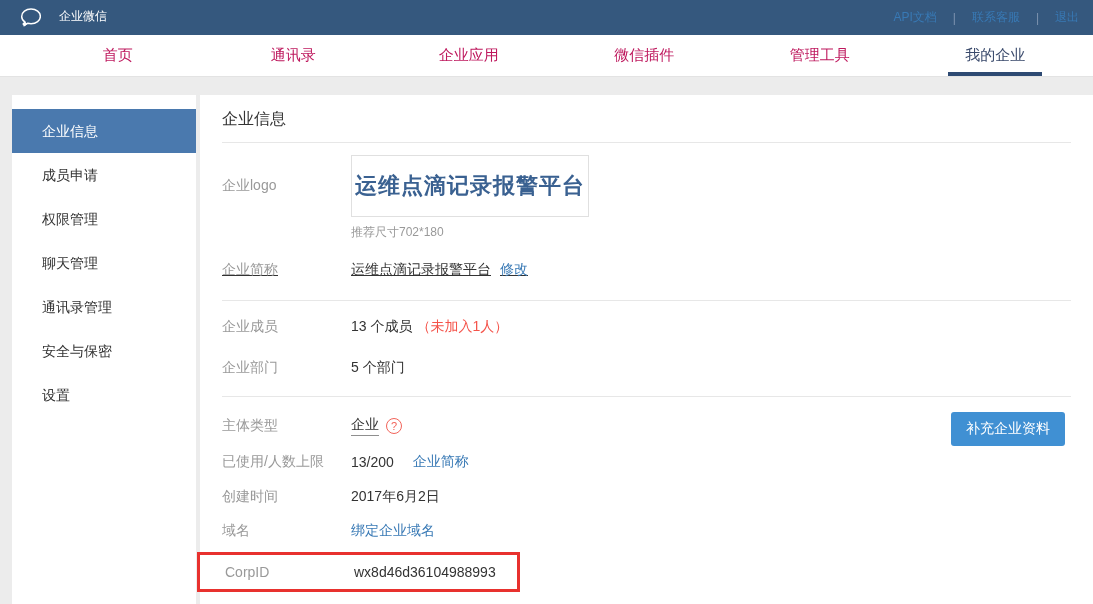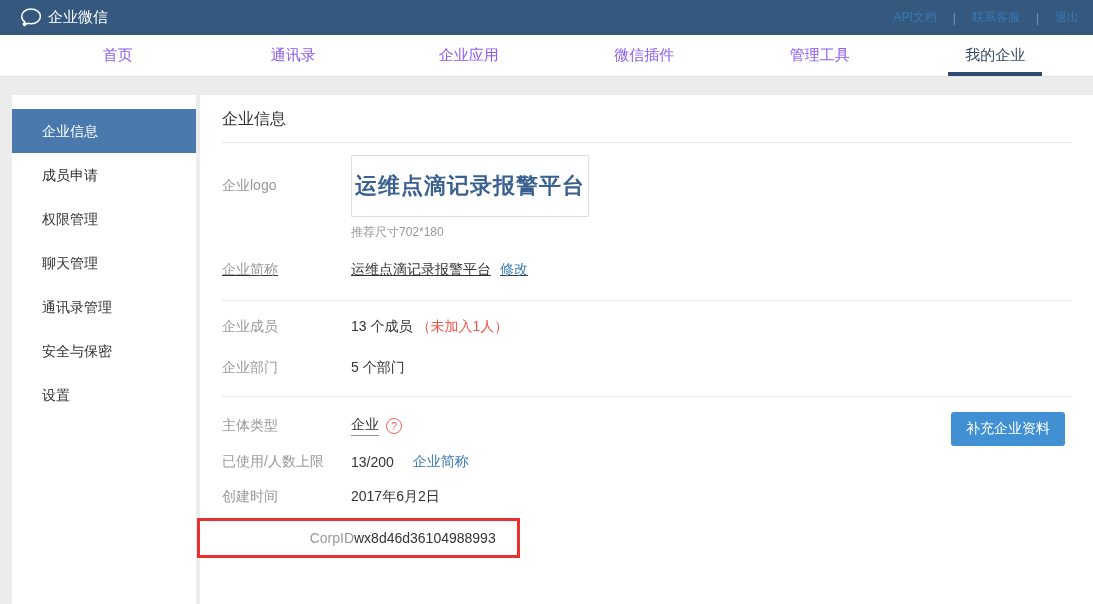--- a/index.html
+++ b/index.html
@@ -6,32 +6,32 @@
   html,body { width:1093px; height:604px; }
   body {
     font-family:"Liberation Sans","DejaVu Sans",sans-serif;
     background:#ececec; color:#333; overflow:hidden; position:relative;
   }
   
   .topbar {
     height:35px; background:#35587e; display:flex; align-items:center;
     justify-content:space-between; padding:0 14px 0 20px;
   }
-  .topbar-left { display:flex; align-items:flex-start; gap:7px; color:#fff; font-size:15px; cursor:pointer; }
+  .topbar-left { display:flex; align-items:flex-start; gap:18px; color:#fff; font-size:12px; cursor:pointer; }
   .topbar-right { display:flex; align-items:center; gap:16px; font-size:12px; color:#e9eef5; }
   .topbar-right .link { cursor:pointer; }
   .topbar-sep { color:#7d93af; }
   
   .navbar {
     height:42px; background:#fff; border-bottom:1px solid #e3e3e3;
     display:flex; padding:0 10px 0 30px;
   }
   .nav-item {
     flex:1; display:flex; align-items:center; justify-content:center;
-    font-size:15px; color:#8b5cf6; position:relative; cursor:pointer;
+    font-size:15px; color:#be185d; position:relative; cursor:pointer;
   }
   .nav-item.active { color:#39496b; }
   .nav-item.active::after {
     content:""; position:absolute; bottom:0; left:50%; transform:translateX(-50%);
     width:94px; height:4px; background:#2e4a73;
   }
   
   .sidebar {
     position:absolute; left:12px; top:95px; bottom:0; width:184px;
     background:#fff; padding-top:14px;
@@ -72,21 +72,21 @@
     display:inline-flex; width:16px; height:16px; margin-left:7px;
     border:1px solid #f2645a; border-radius:50%; color:#f2645a;
     font-size:11px; align-items:center; justify-content:center; cursor:pointer;
   }
   .usage-row { margin-top:17px; }
   .usage-row .link { margin-left:19px; }
   .created-row { margin-top:17px; }
   .domain-row { margin-top:16px; }
   .corp-wrap {
     margin-top:12px; margin-left:-25px; width:323px;
-    border:3px solid #e8312e; padding:9px 0 9px 25px;text-align:right;
+    border:3px solid #e8312e; padding:9px 0 9px 25px;
   }
   .complete-btn {
     position:absolute; top:317px; right:28px; height:34px; padding:0 15px;
     background:#4090d3; color:#fff; font-size:14px; border:none;
     border-radius:3px; cursor:pointer; font-family:inherit;
   }
 </style>
 </head>
 <body>
 
@@ -170,20 +170,24 @@
     <div class="row-label">已使用/人数上限</div>
     <span class="row-value">13/200</span>
     <span class="link">企业简称</span>
   </div>
 
   <div class="row created-row">
     <div class="row-label">创建时间</div>
     <span class="row-value">2017年6月2日</span>
   </div>
 
+  <div class="row domain-row">
+    <div class="row-label">域名</div>
+    <span class="link">绑定企业域名</span>
+  </div>
 
   <div class="corp-wrap">
     <div class="row">
       <div class="row-label">CorpID</div>
       <span class="row-value">wx8d46d36104988993</span>
     </div>
   </div>
 
   <button class="complete-btn">补充企业资料</button>
 </div>

